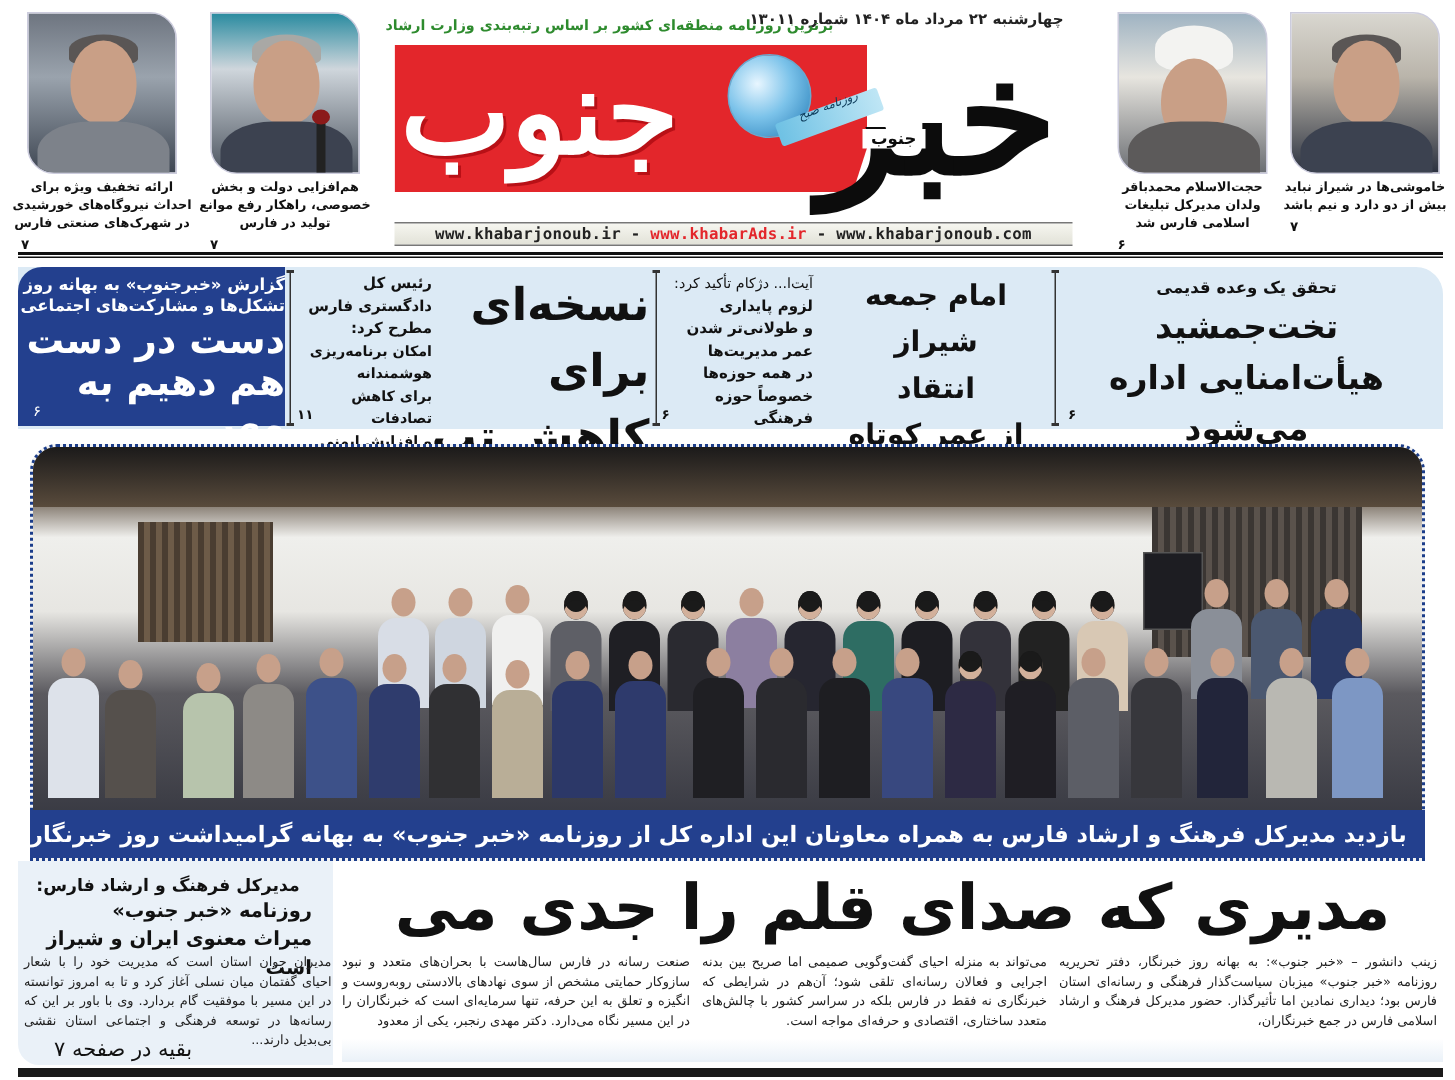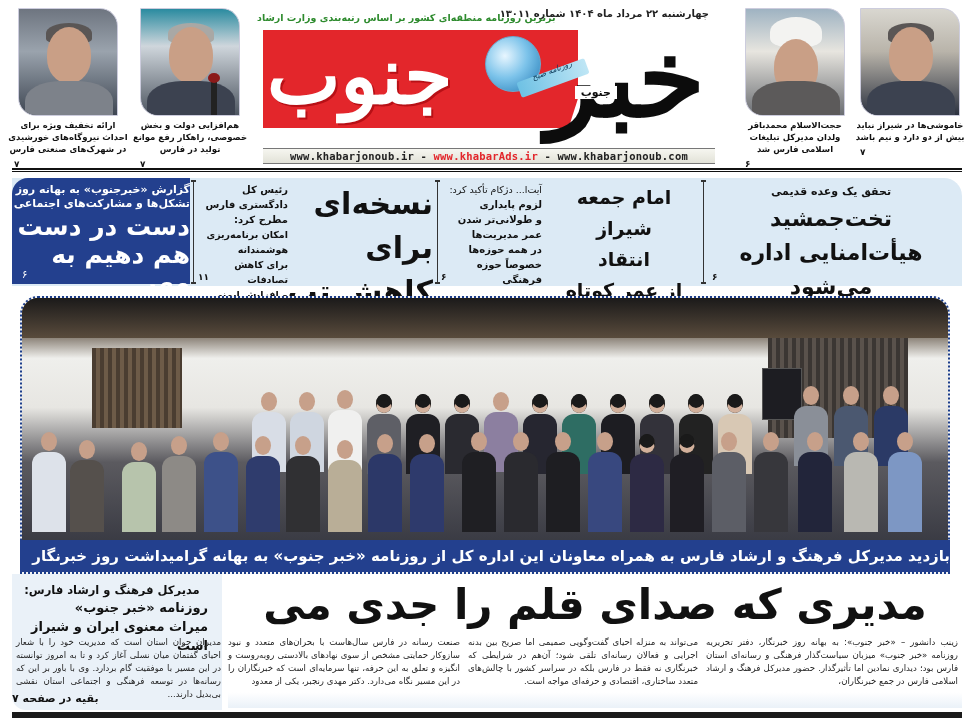--- a/index.html
+++ b/index.html
@@ -72,33 +72,33 @@
   .room { position: absolute; inset: 0; background: linear-gradient(180deg, #3a342e 0%, #6b5f52 12%, #efefec 22%, #e7e6e2 40%, #5b5a5f 60%, #2d2f39 100%); }
   .ceiling { position: absolute; left: 0; top: 0; width: 100%; height: 40px; background: linear-gradient(180deg,#1b1a1a,#594b3c); }
   .curtain-l { position: absolute; left: 70px; top: 50px; width: 90px; height: 80px; background: repeating-linear-gradient(90deg,#4a3d31 0 4px,#6d5b48 4px 8px); }
   .curtain-r { position: absolute; right: 40px; top: 40px; width: 140px; height: 100px; background: repeating-linear-gradient(90deg,#3b3633 0 4px,#5a524c 4px 8px); }
   .poster { position: absolute; left: 740px; top: 70px; width: 40px; height: 52px; background: #1d1d22; border: 1px solid #555; }
   .crowd { position: absolute; left: 0; bottom: 40px; width: 100%; height: 150px; }
   .person { position: absolute; bottom: 0; width: 34px; }
   .person .h { width: 16px; height: 19px; border-radius: 50%; margin: 0 auto; background: #c7a08a; }
   .person .b { width: 34px; height: 60px; border-radius: 12px 12px 0 0; margin-top: 1px; }
   .person.f .h { background: #1a1a1a; box-shadow: inset 0 6px 0 0 #1a1a1a, inset 0 -5px 0 0 #d2b09b; }
-  .caption-bar { position: absolute; left: 20px; top: 540px; width: 930px; height: 32px; background: #23408e; color: #fff; text-align: right; font-size: 15px; font-weight: bold; line-height: 32px; }
+  .caption-bar { position: absolute; left: 20px; top: 540px; width: 930px; height: 32px; background: #23408e; color: #fff; text-align: left; font-size: 15px; font-weight: bold; line-height: 32px; }
 
   
   .left-sidebar { position: absolute; left: 12px; top: 574px; width: 210px; height: 136px; background: #eaf1f8; border-radius: 0 0 0 14px; }
   .left-sidebar .kick { font-size: 11.5px; font-weight: bold; text-align: center; padding: 8px 10px 0 0; line-height: 16px; }
   .left-sidebar .big { font-size: 13px; font-weight: bold; text-align: right; padding-right: 14px; line-height: 19px; }
   .lead-headline { position: absolute; left: 228px; top: 578px; width: 734px; height: 54px; text-align: center; font-size: 42px; font-weight: bold; line-height: 54px; letter-spacing: -1px; font-family: "DejaVu Sans", sans-serif; }
   .bodyrow { position: absolute; top: 636px; font-size: 8.6px; line-height: 13px; text-align: justify; color: #222; }
   .b1 { left: 706px; width: 252px; }
   .b2 { left: 468px; width: 230px; }
   .b3 { left: 228px; width: 232px; }
   .b4 { left: 16px; width: 205px; }
-  .more { position: absolute; left: 12px; top: 692px; font-size: 11px; font-weight: bold; }
+  .more { position: absolute; left: 36px; top: 692px; font-size: 14px; font-weight: normal; }
   .rule-bottom { position: absolute; left: 12px; top: 712px; width: 950px; height: 6px; background: #1a1a1a; }
   .light-panel { position: absolute; left: 228px; top: 630px; width: 734px; height: 78px; background: linear-gradient(180deg,#ffffff 0%,#ffffff 80%,#eaf1f8 100%); }
 </style>
 </head>
 <body>
 
 <div class="masthead">
 
   <div class="teaser t1">
     <div class="photo face-bg1">

